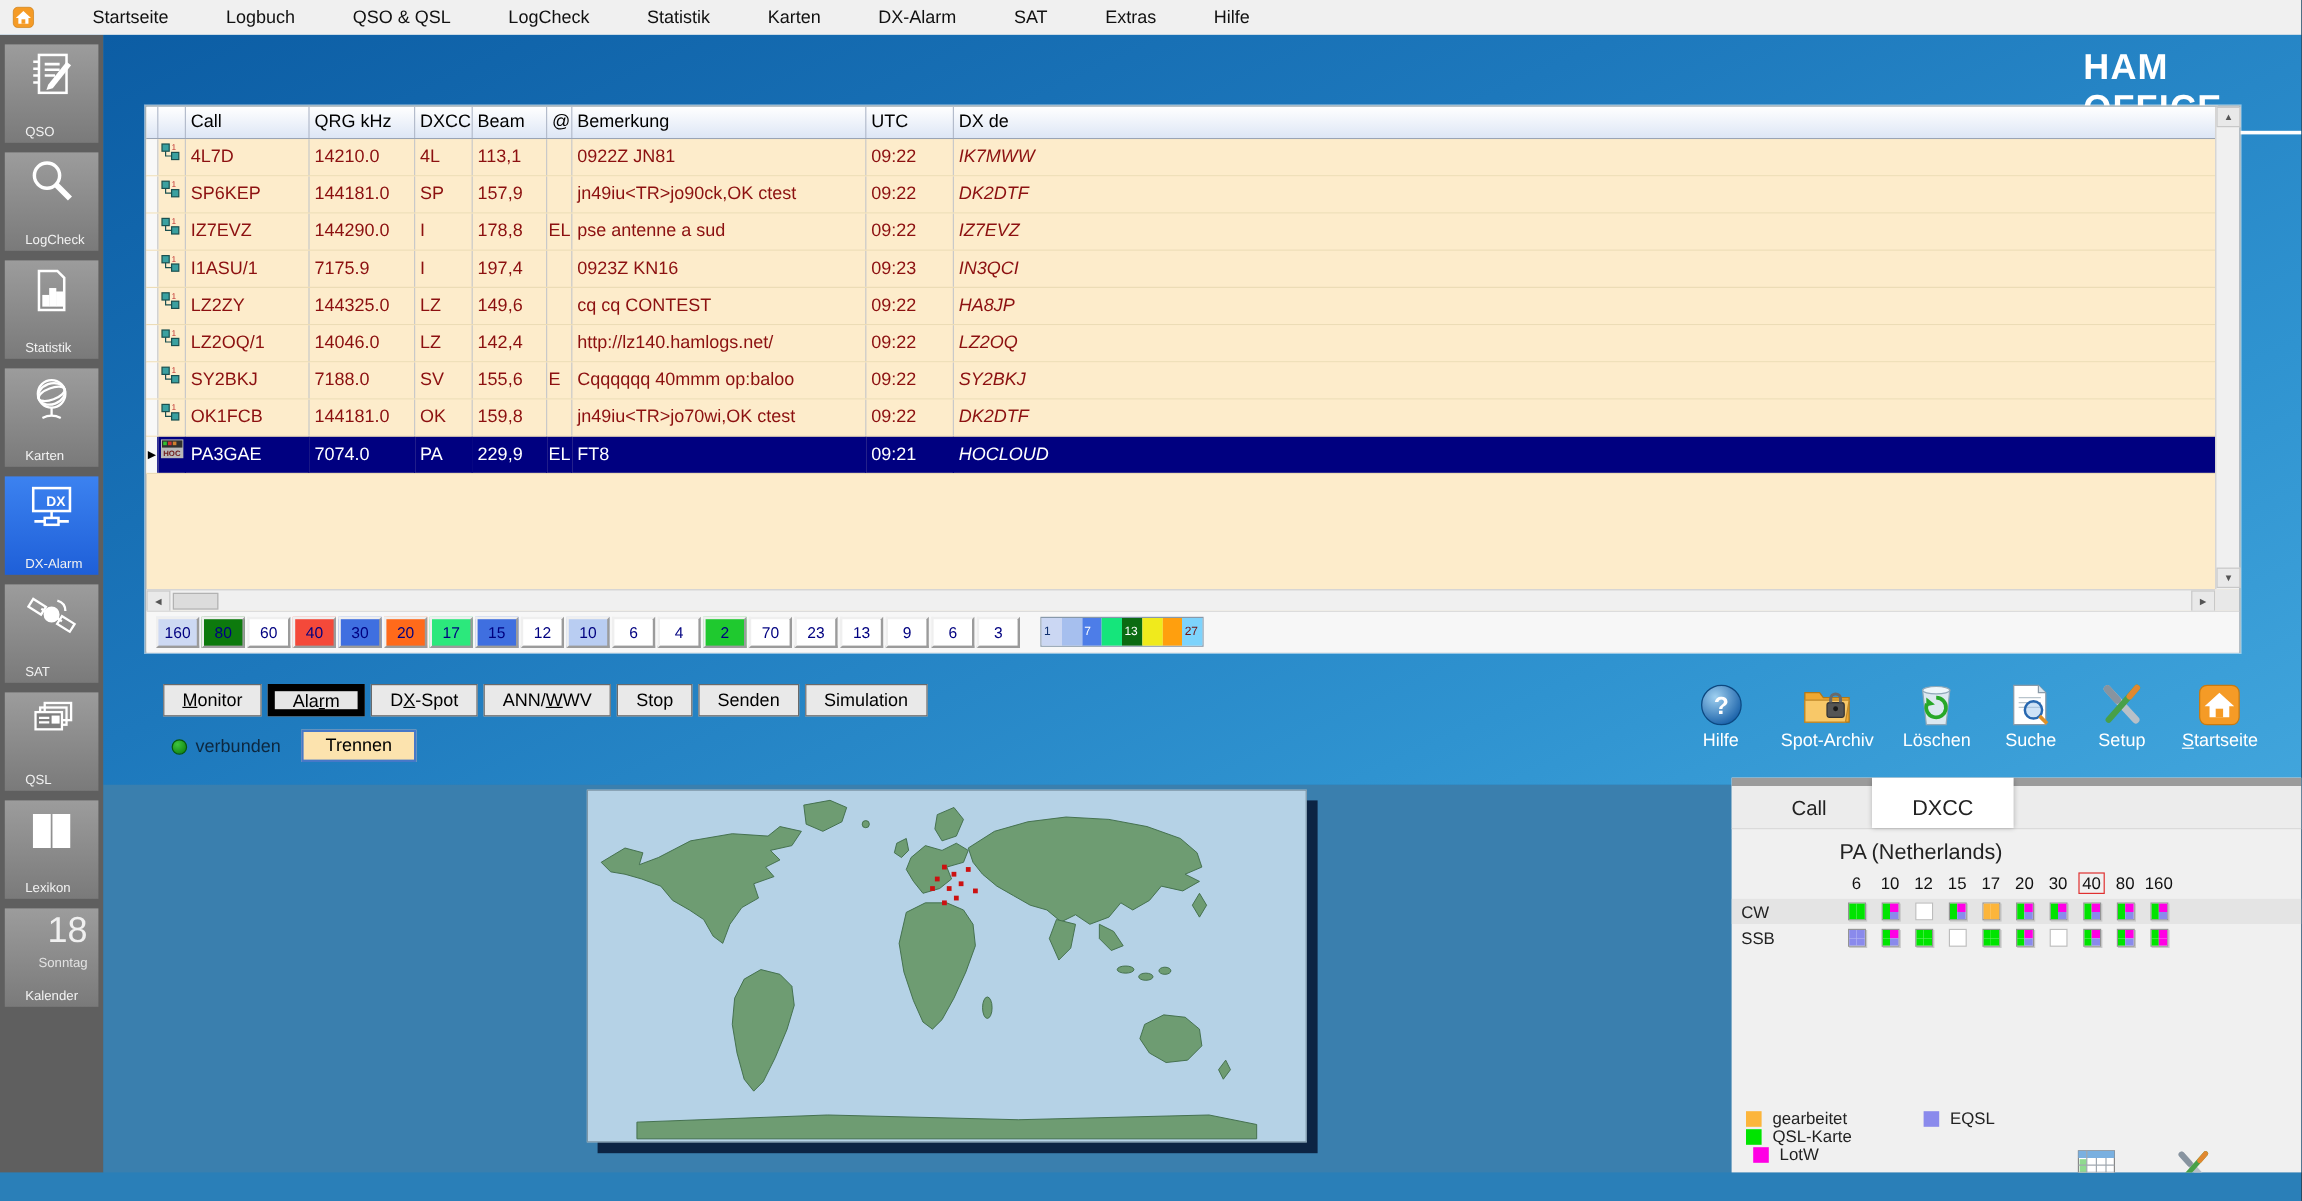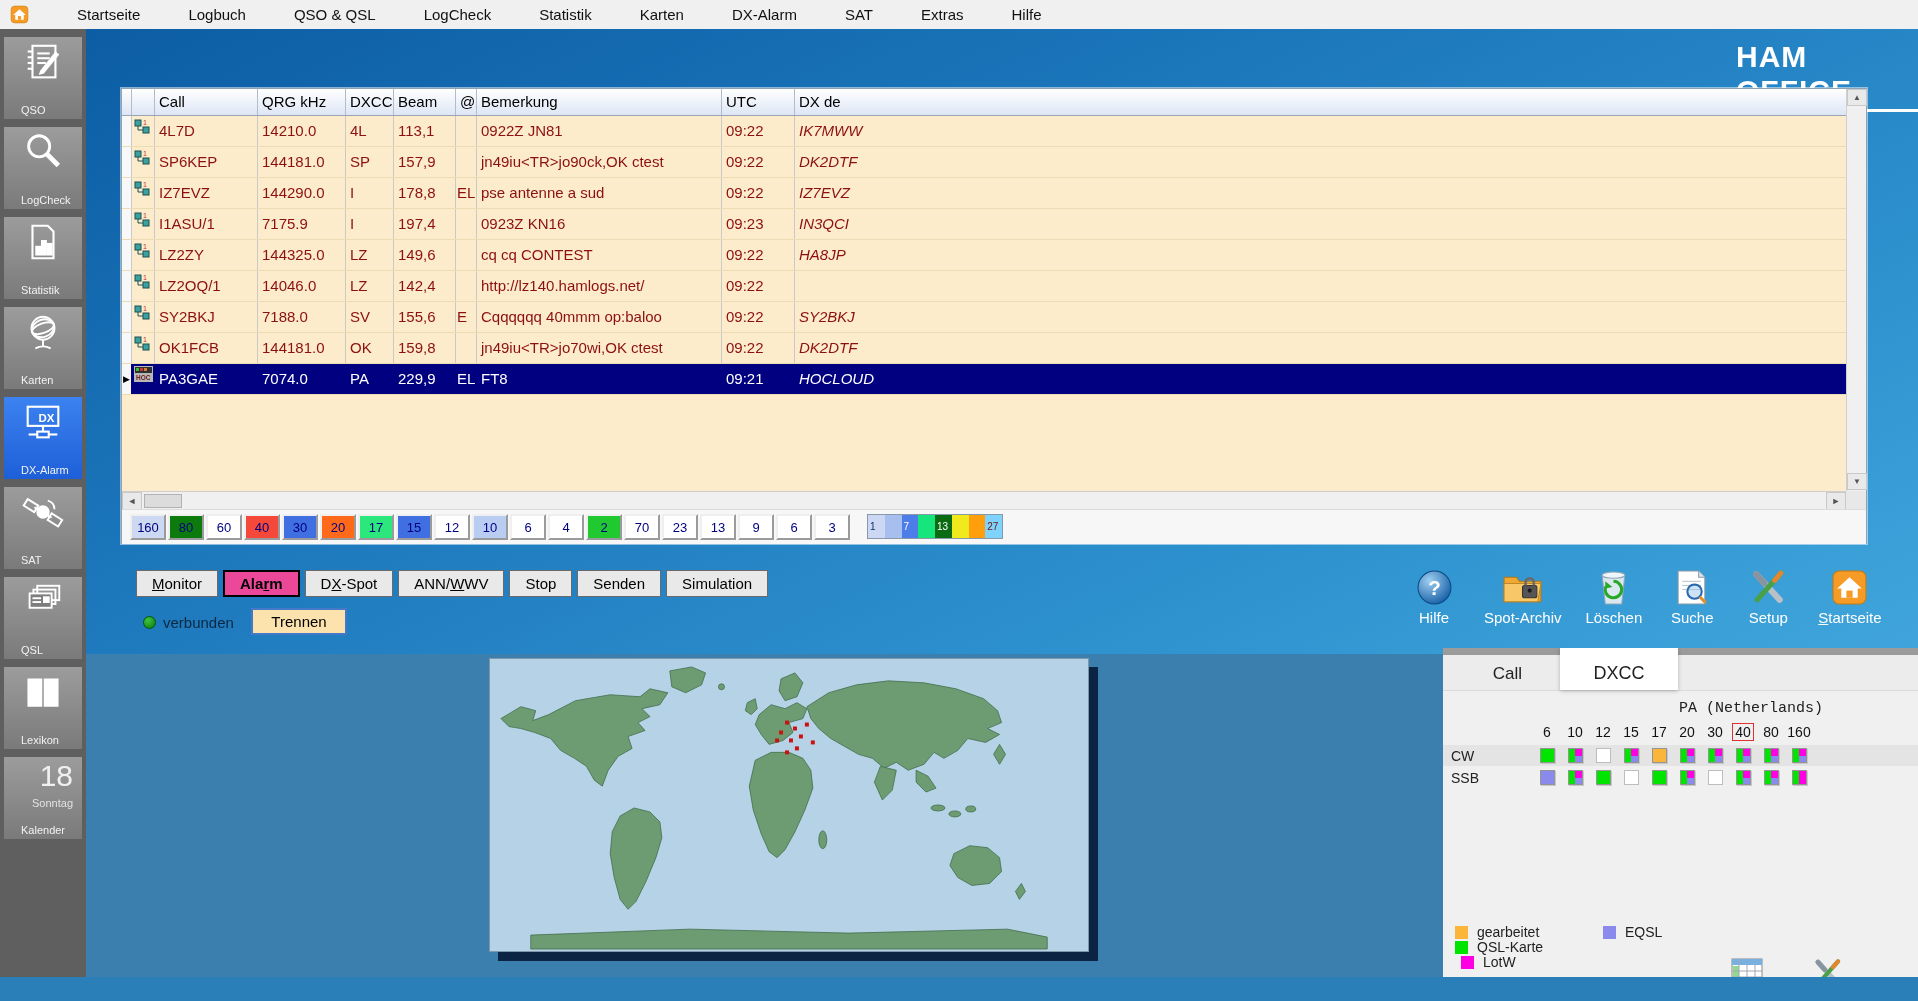--- a/index.html
+++ b/index.html
@@ -62,21 +62,21 @@
   .bandbar{position:absolute;left:8px;top:4px;display:flex;gap:2px;}
   .band{width:36px;height:26px;border:2px outset #efefef;font-size:13px;color:#000080;
     display:flex;align-items:center;justify-content:center;cursor:pointer;background:#fff;}
   .heat{position:absolute;left:745px;top:4px;display:flex;height:25px;width:136px;border:1px solid #8899aa;}
   .hseg{flex:1 1 auto;position:relative;}
   .hseg-t{position:absolute;left:2px;top:6px;font-size:10px;}
 
   
   .toolbar{position:absolute;left:136px;top:570px;display:flex;gap:5px;z-index:2;}
   .tbtn{height:27px;padding:0 15px;background:#e9e9e9;border:1px solid #6a6a6a;font-size:15px;color:#000;cursor:pointer;}
-  .tbtn.act{background:#ec4899;border:2px solid #000000;font-weight:bold;}
+  .tbtn.act{background:#e5e5e5;border:6px solid #000000;}
   .conn-dot{position:absolute;left:143px;top:616px;width:13px;height:13px;border-radius:50%;
     background:radial-gradient(circle at 35% 30%,#3ec43e,#0a7a0a);border:1px solid #065806;z-index:2;}
   .conn-label{position:absolute;left:163px;top:614px;font-size:15px;color:#0d2840;z-index:2;}
   .disc-btn{position:absolute;left:251px;top:608px;width:96px;height:27px;background:#fce3ae;
     border:2px solid #4678c8;border-radius:0;font-size:15px;color:#000;cursor:pointer;z-index:2;}
   .actions{position:absolute;left:1408px;top:566px;display:flex;gap:24px;z-index:2;}
   .action{display:flex;flex-direction:column;align-items:center;min-width:52px;cursor:pointer;}
   .action-icon{height:40px;display:flex;align-items:flex-end;}
   .action-label{margin-top:3px;color:#fff;font-size:15px;white-space:nowrap;}
 
@@ -85,21 +85,21 @@
     border:1px solid #7d97a8;box-shadow:9px 9px 0 #0c2444;z-index:2;}
   .map svg{display:block;}
 
   
   .panel{position:absolute;left:1443px;top:648px;width:475px;height:329px;background:#f0f0f0;overflow:hidden;z-index:2;}
   .panel-topstrip{height:7px;background:#9b9b9b;}
   .tabs{position:relative;height:36px;background:#ececec;border-bottom:1px solid #dadada;display:flex;padding-left:12px;}
   .tab{width:105px;text-align:center;padding-top:9px;font-size:17px;color:#222;cursor:pointer;}
   .tab.tab-act{background:#fff;width:118px;margin-top:-7px;padding-top:15px;font-size:18px;
     box-shadow:0 1px 4px rgba(0,0,0,.25);}
-  .ptitle{margin:9px 0 7px 90px;width:290px;text-align:right;font-size:15px;color:#222;font-family:Liberation Mono, monospace;}
+  .ptitle{margin:9px 0 7px 90px;width:290px;text-align:left;font-size:18px;color:#222;}
   .pbands{display:flex;margin-left:90px;height:20px;}
   .slot{width:28px;text-align:center;font-size:14px;color:#111;flex:0 0 auto;}
   .bhl{border:1px solid #e03030;padding:0 2px;}
   .mrow{display:flex;height:21px;align-items:center;margin-top:1px;}
   .mrow.even{background:#e4e4e4;}
   .mlabel{width:90px;padding-left:8px;font-size:14px;color:#222;flex:0 0 auto;}
   .qcell{width:15px;height:15px;margin:0 auto;display:grid;grid-template-columns:1fr 1fr;
     grid-template-rows:1fr 1fr;border:1px solid #949494;background:#fff;box-shadow:1px 1px 0 #c8c8c8;}
   .qcell.empty{border:1px solid #bdbdbd;box-shadow:none;}
   .plegend{position:absolute;left:0;top:272px;width:100%;height:57px;}
@@ -347,20 +347,21 @@
               <path d="M4 8 V12 H9" stroke="#1a5050" fill="none"></path>
               <text x="9" y="7" font-size="7" fill="#c03030">1</text>
             </svg></div>
           <div class="tcell c-call">LZ2OQ/1</div>
           <div class="tcell c-qrg">14046.0</div>
           <div class="tcell c-dxcc">LZ</div>
           <div class="tcell c-beam">142,4</div>
           <div class="tcell c-at"></div>
           <div class="tcell c-note">http://lz140.hamlogs.net/</div>
           <div class="tcell c-utc">09:22</div>
+          <div class="tcell c-dxde">LZ2OQ</div>
         </div>
         <div class="trow">
           <div class="tcell marker"></div>
           <div class="tcell icon"><svg width="16" height="16" viewBox="0 0 16 16">
               <rect x="1" y="2" width="6" height="6" fill="#3aa0a0" stroke="#1a5050"></rect>
               <rect x="9" y="9" width="6" height="6" fill="#3aa0a0" stroke="#1a5050"></rect>
               <path d="M4 8 V12 H9" stroke="#1a5050" fill="none"></path>
               <text x="9" y="7" font-size="7" fill="#c03030">1</text>
             </svg></div>
           <div class="tcell c-call">SY2BKJ</div>

